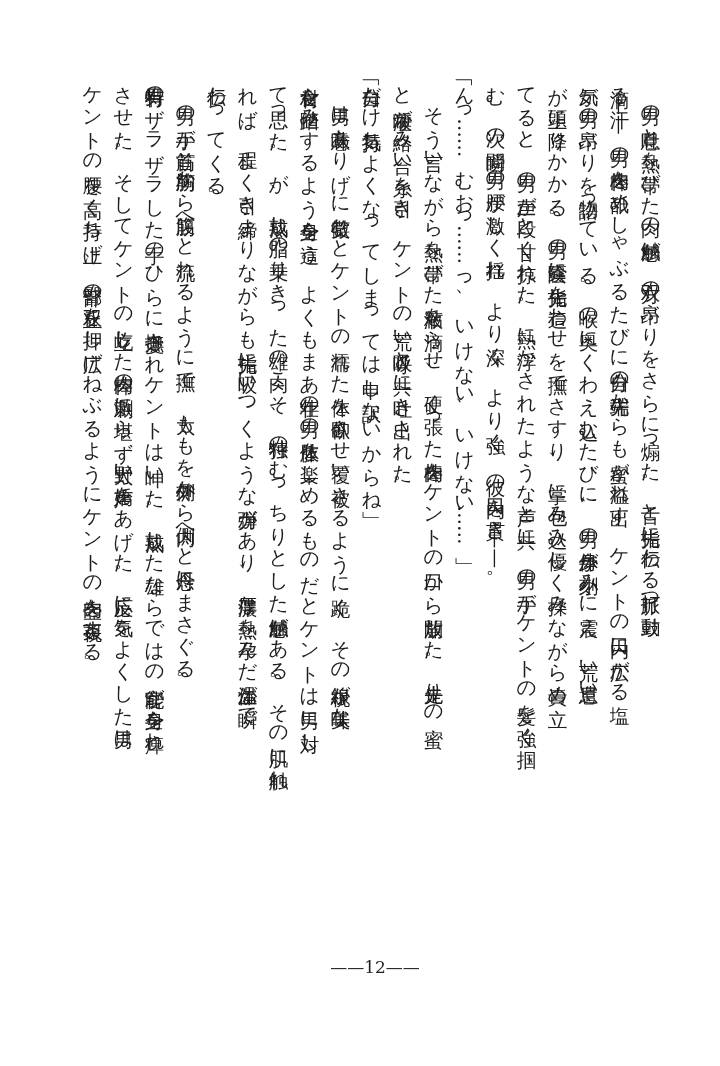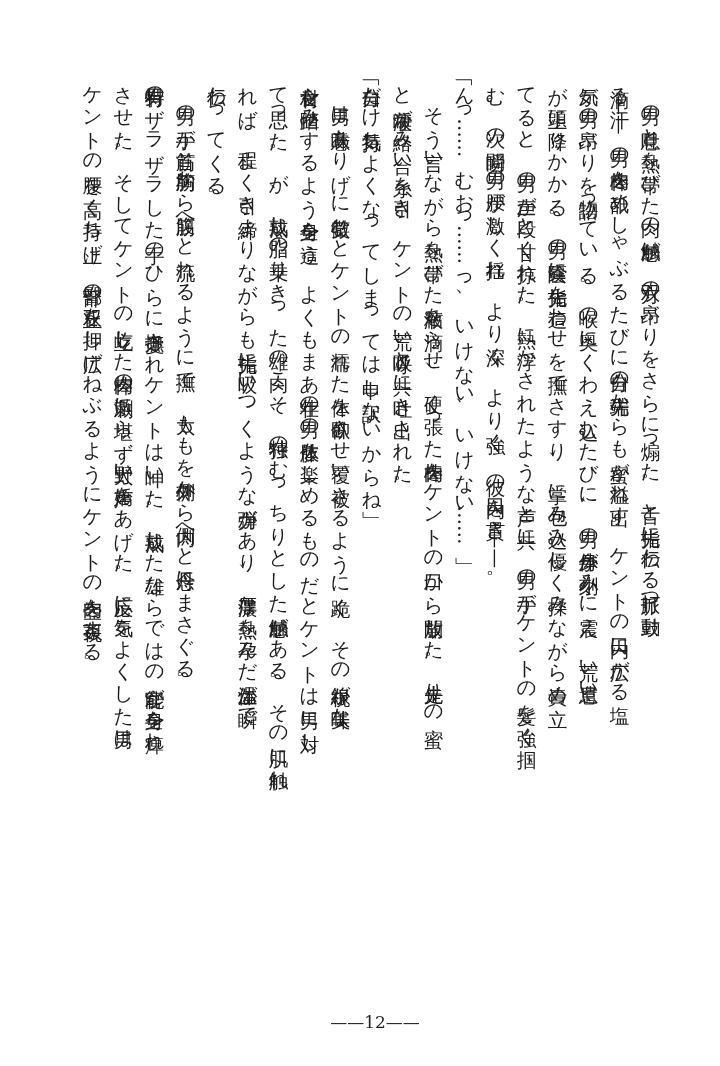--- a/index.html
+++ b/index.html
@@ -37,21 +37,21 @@
       color: #1e1e1e;
       letter-spacing: 0;
     }
     .line {
       display: block;
       white-space: nowrap;
       overflow: visible;
     }
     .page-number {
       position: absolute;
-      top: 1011px;
+      top: 956px;
       left: 320px;
       width: 110px;
       text-align: center;
       font-family: "DejaVu Serif", "Liberation Serif", serif;
       font-size: 17px;
       line-height: 22px;
       color: #1e1e1e;
       white-space: nowrap;
     }
   </style>

